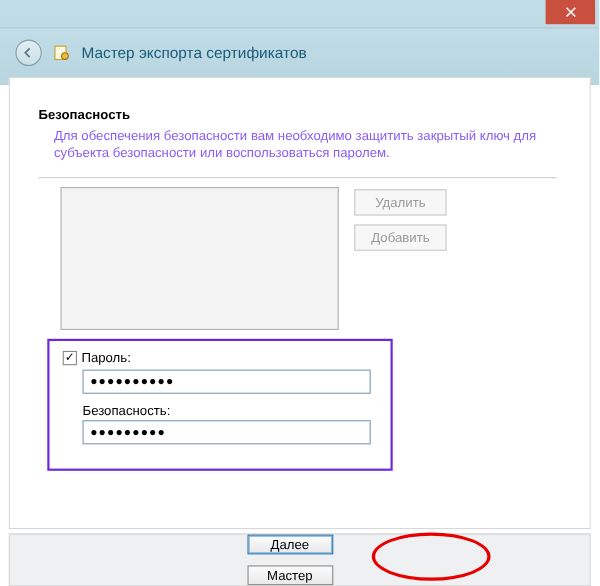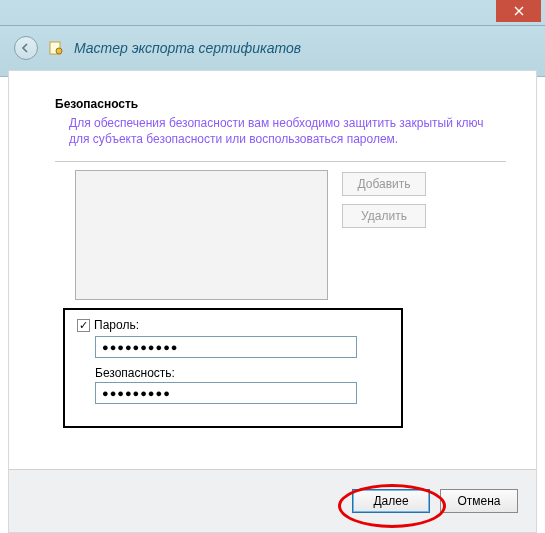--- a/index.html
+++ b/index.html
@@ -6,45 +6,45 @@
     body { width: 545px; height: 533px; background: #fff; overflow: hidden; position: relative; }
 
     .titlebar { height: 26px; background: linear-gradient(#c1dde7, #bedce6); display: flex; justify-content: flex-end; border-bottom: 1px solid #9ab; }
     .close-btn { width: 45px; height: 22px; background: #c94f3f; color: #fff; display: flex; align-items: center; justify-content: center; font-size: 15px; font-weight: 300; cursor: pointer; margin-right: 4px; }
     .close-btn svg { width: 10px; height: 10px; }
 
     .header { background: linear-gradient(#c1dde7, #b8d6e0); padding: 10px 14px 16px 14px; display: flex; align-items: center; gap: 10px; border-bottom: 1px solid #a0b8c2; }
     .back-btn { width: 24px; height: 24px; border: 1px solid #7a96a0; border-radius: 50%; background: linear-gradient(#e8f2f6, #d0e2ea); display: flex; align-items: center; justify-content: center; cursor: default; opacity: 0.85; }
     .back-btn svg { width: 12px; height: 12px; }
     .wiz-icon { width: 16px; height: 16px; display: flex; align-items: center; justify-content: center; }
-    .wiz-title { font-size: 14px; color: #1a5a7a; font-style: italic; }
+    .wiz-title { font-size: 14px; color: #1a5a7a; }
 
-    .body-area { position: absolute; left: 8px; top: 70px; right: 8px; bottom: 52px; background: #fff; border: 1px solid #d8d8d8; padding: 26px 30px 20px 46px; }
+    .body-area { position: absolute; left: 8px; top: 70px; right: 8px; bottom: 52px; background: #fff; border: 1px solid #d8d8d8; padding: 26px 30px 20px 26px; }
 
     .sec-title { font-size: 12px; font-weight: bold; color: #000; margin-bottom: 4px; }
     .sec-desc { font-size: 12px; color: #8b5cf6; line-height: 1.35; padding-left: 14px; margin-bottom: 14px; }
     .thin-rule { border: none; border-top: 1px solid #ccc; margin: 0 0 8px 0; }
 
     .row-grp { display: flex; align-items: center; gap: 6px; padding-left: 20px; margin-bottom: 6px; }
     .chk { width: 13px; height: 13px; border: 1px solid #888; background: #fff; display:inline-flex; align-items:center; justify-content:center; }
     .chk.checked::after { content: "✓"; font-size: 11px; line-height: 1; color: #000; }
     .lbl-dis { font-size: 12px; color: #9a9a9a; }
 
     .mid-flex { display: flex; gap: 14px; padding-left: 20px; }
     .listbox { width: 253px; height: 130px; border: 1px solid #b0b0b0; background: #f3f3f3; }
     .side-btns { display: flex; flex-direction: column; gap: 8px; padding-top: 2px; }
     .btn-dis { width: 84px; height: 24px; border: 1px solid #c8c8c8; background: #f7f7f7; color: #9a9a9a; font-size: 12px; text-align: center; line-height: 22px; cursor: default; }
 
-    .highlight-box { border: 2px solid #000000; margin: 8px 0 0 8px; padding: 8px 12px 14px 12px; width: 340px; }
+    .highlight-box { border: 2px solid #6d28d9; margin: 8px 0 0 8px; padding: 8px 12px 14px 12px; width: 314px; }
     .row-pw { display: flex; align-items: center; gap: 4px; margin-bottom: 4px; }
     .lbl-en { font-size: 12px; color: #000; }
     .tinput { display: block; width: 262px; height: 22px; border: 1px solid #7a9cb0; background: #fff; font-size: 11px; padding: 0 6px; margin: 2px 0 8px 18px; letter-spacing: 1px; font-family: Arial, sans-serif; }
     .sub-lbl { font-size: 12px; color: #000; margin-left: 18px; }
 
-    .footer { position: absolute; left: 8px; right: 8px; bottom: 0; height: 64px; background: #eef0f2; border: 1px solid #d8d8d8; border-top: 1px solid #d0d0d0; display: flex; align-items: center; justify-content: flex-end; gap: 10px; padding-right: 18px; }
+    .footer { position: absolute; left: 8px; right: 8px; bottom: 0; height: 48px; background: #eef0f2; border: 1px solid #d8d8d8; border-top: 1px solid #d0d0d0; display: flex; align-items: center; justify-content: flex-end; gap: 10px; padding-right: 18px; flex-direction: column; }
     .btn { min-width: 78px; height: 24px; border: 1px solid #8a8a8a; background: linear-gradient(#fbfbfb, #e9e9e9); font-size: 12px; cursor: pointer; }
     .btn.primary { border: 1px solid #2a6fa8; box-shadow: 0 0 0 1px #6fb7e8 inset; }
     .ring { position: absolute; right: 90px; bottom: 4px; width: 108px; height: 44px; border: 3px solid #e80000; border-radius: 50%; pointer-events: none; }
   </style>
 </head>
 <body>
 
 <div class="titlebar">
   <div class="close-btn">
     <svg viewBox="0 0 10 10">
@@ -70,33 +70,33 @@
 
 <div class="body-area">
   <div class="sec-title">Безопасность</div>
   <div class="sec-desc">Для обеспечения безопасности вам необходимо защитить закрытый ключ для субъекта безопасности или воспользоваться паролем.</div>
   <hr class="thin-rule">
 
 
   <div class="mid-flex">
     <div class="listbox"></div>
     <div class="side-btns">
+      <div class="btn-dis">Удалить</div>
       <div class="btn-dis">Добавить</div>
-      <div class="btn-dis">Удалить</div>
     </div>
   </div>
 
   <div class="highlight-box">
     <div class="row-pw">
       <span class="chk checked"></span>
       <span class="lbl-en">Пароль:</span>
     </div>
     <input class="tinput" type="text" value="●●●●●●●●●●" style="">
     <div class="sub-lbl">Безопасность:</div>
     <input class="tinput" type="text" value="●●●●●●●●●" style="">
   </div>
 </div>
 
 <div class="footer">
   <button class="btn primary">Далее</button>
-  <button class="btn">Отмена</button>
+  <button class="btn">Мастер</button>
   <div class="ring"></div>
 </div>
 
 </body></html>

